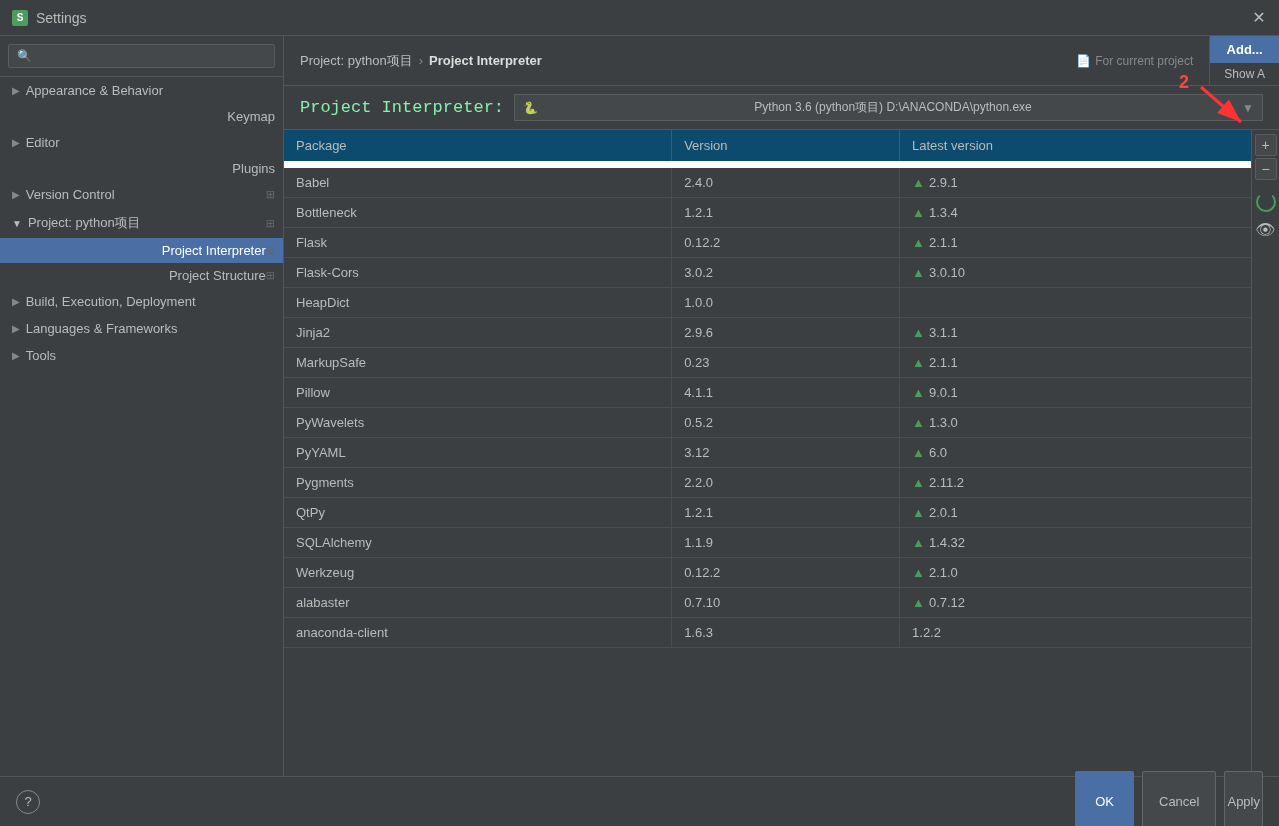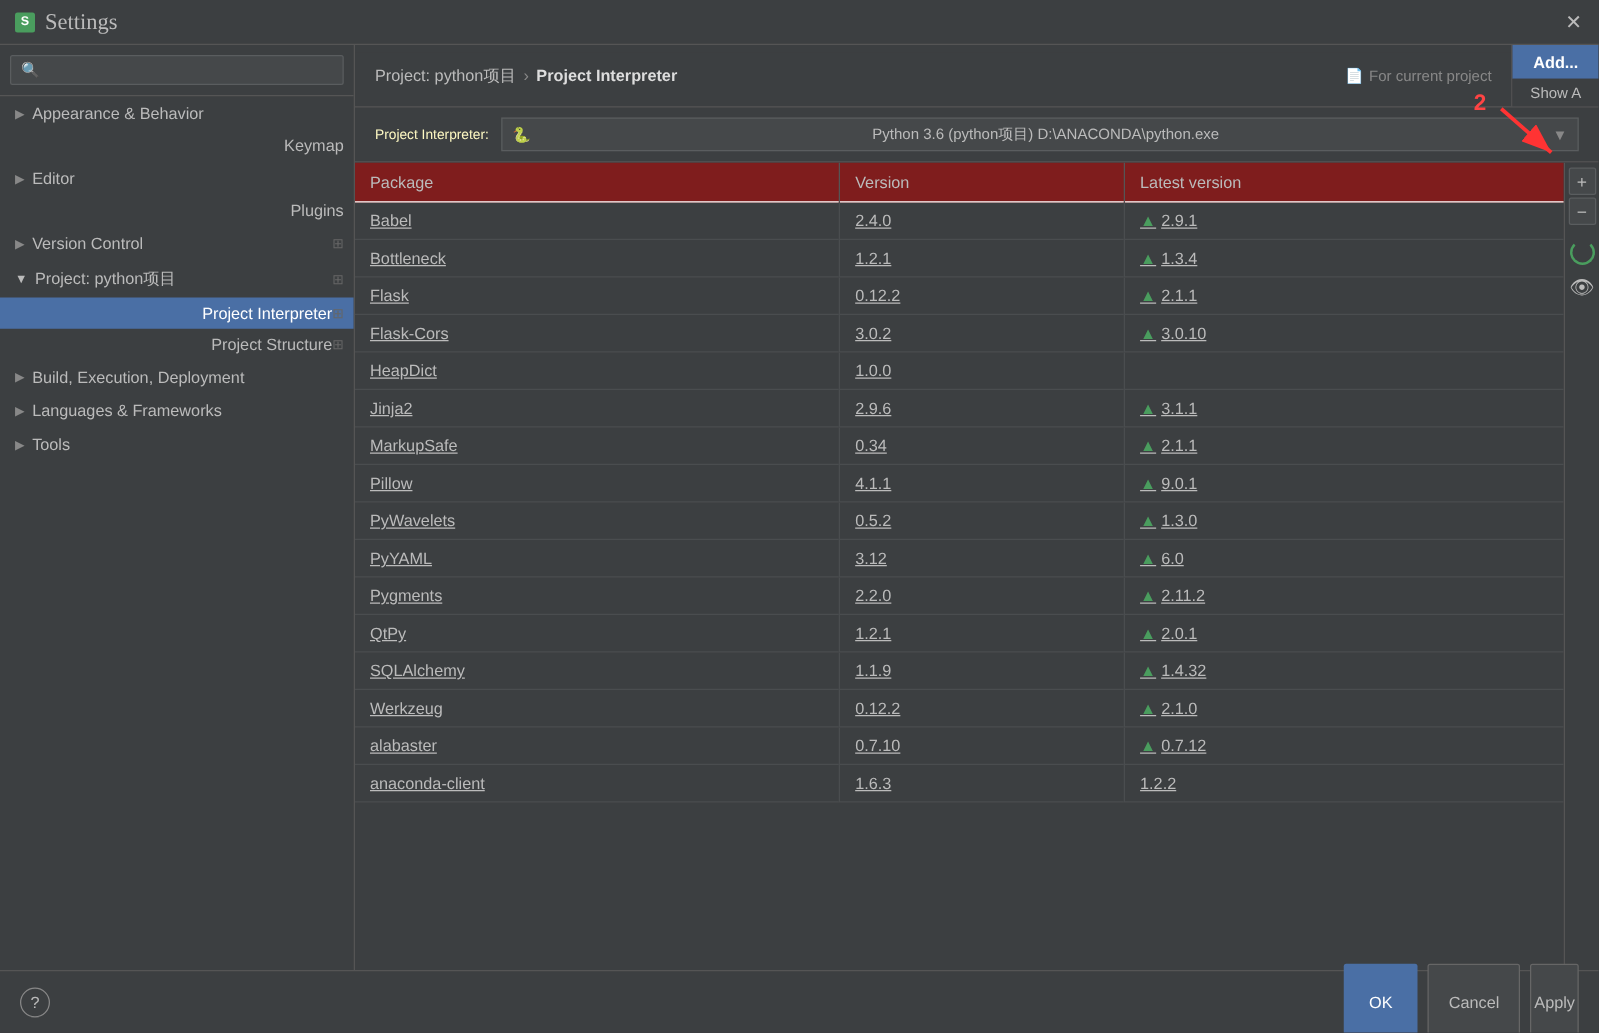--- a/index.html
+++ b/index.html
@@ -35,22 +35,21 @@
       border-radius: 2px;
       display: flex;
       align-items: center;
       justify-content: center;
       font-size: 10px;
       color: white;
       font-weight: bold;
     }
     .title-bar-title {
       color: #bbbbbb;
-      font-size: 18px;
-      font-family: Liberation Serif, serif;
+      font-size: 14px;
     }
     .close-btn {
       width: 16px;
       height: 16px;
       cursor: pointer;
       color: #bbbbbb;
       font-size: 16px;
       display: flex;
       align-items: center;
       justify-content: center;
@@ -173,23 +172,24 @@
     
     .interpreter-row {
       padding: 8px 16px;
       display: flex;
       align-items: center;
       gap: 10px;
       border-bottom: 1px solid #555;
       background: #3c3f41;
     }
     .interpreter-label {
-      color: #fef9c3;
+      color: #86efac;
       white-space: nowrap;
-      font-size: 11px;
+      font-size: 17px;
+      font-family: Liberation Mono, monospace;
     }
     .interpreter-select {
       flex: 1;
       background: #45484a;
       border: 1px solid #5a5d5f;
       color: #bbbbbb;
       padding: 4px 8px;
       font-size: 12px;
       display: flex;
       align-items: center;
@@ -204,41 +204,40 @@
     .table-wrapper {
       flex: 1;
       overflow-y: auto;
       position: relative;
     }
     .pkg-table {
       width: 100%;
       border-collapse: collapse;
     }
     .pkg-table thead tr {
-      background: #7f1d1d;
-      border-bottom: 1px solid #ffffff;
+      background: #0c4a6e;
+      border-bottom: 7px solid #ffffff;
     }
     .pkg-table thead th {
       padding: 8px 12px;
       text-align: left;
       color: #bbbbbb;
       font-weight: normal;
       font-size: 13px;
       border-right: 1px solid #555;
     }
     .pkg-table thead th:last-child { border-right: none; }
     .pkg-table tbody tr {
       border-bottom: 1px solid #4a4d4f;
     }
     .pkg-table tbody td {
       padding: 7px 12px;
       font-size: 13px;
       color: #bbbbbb;
       border-right: 1px solid #4a4d4f;
-      text-decoration: underline;
     }
     .pkg-table tbody td:last-child { border-right: none; }
     .upgrade-arrow {
       color: #4A9D5E;
       margin-right: 4px;
     }
 
     
     .table-controls {
       width: 28px;
@@ -517,21 +516,21 @@
                   <td>1.0.0</td>
                   <td></td>
                 </tr>
                 <tr>
                   <td>Jinja2</td>
                   <td>2.9.6</td>
                   <td><span class="upgrade-arrow">▲</span>3.1.1</td>
                 </tr>
                 <tr>
                   <td>MarkupSafe</td>
-                  <td>0.34</td>
+                  <td>0.23</td>
                   <td><span class="upgrade-arrow">▲</span>2.1.1</td>
                 </tr>
                 <tr>
                   <td>Pillow</td>
                   <td>4.1.1</td>
                   <td><span class="upgrade-arrow">▲</span>9.0.1</td>
                 </tr>
                 <tr>
                   <td>PyWavelets</td>
                   <td>0.5.2</td>

